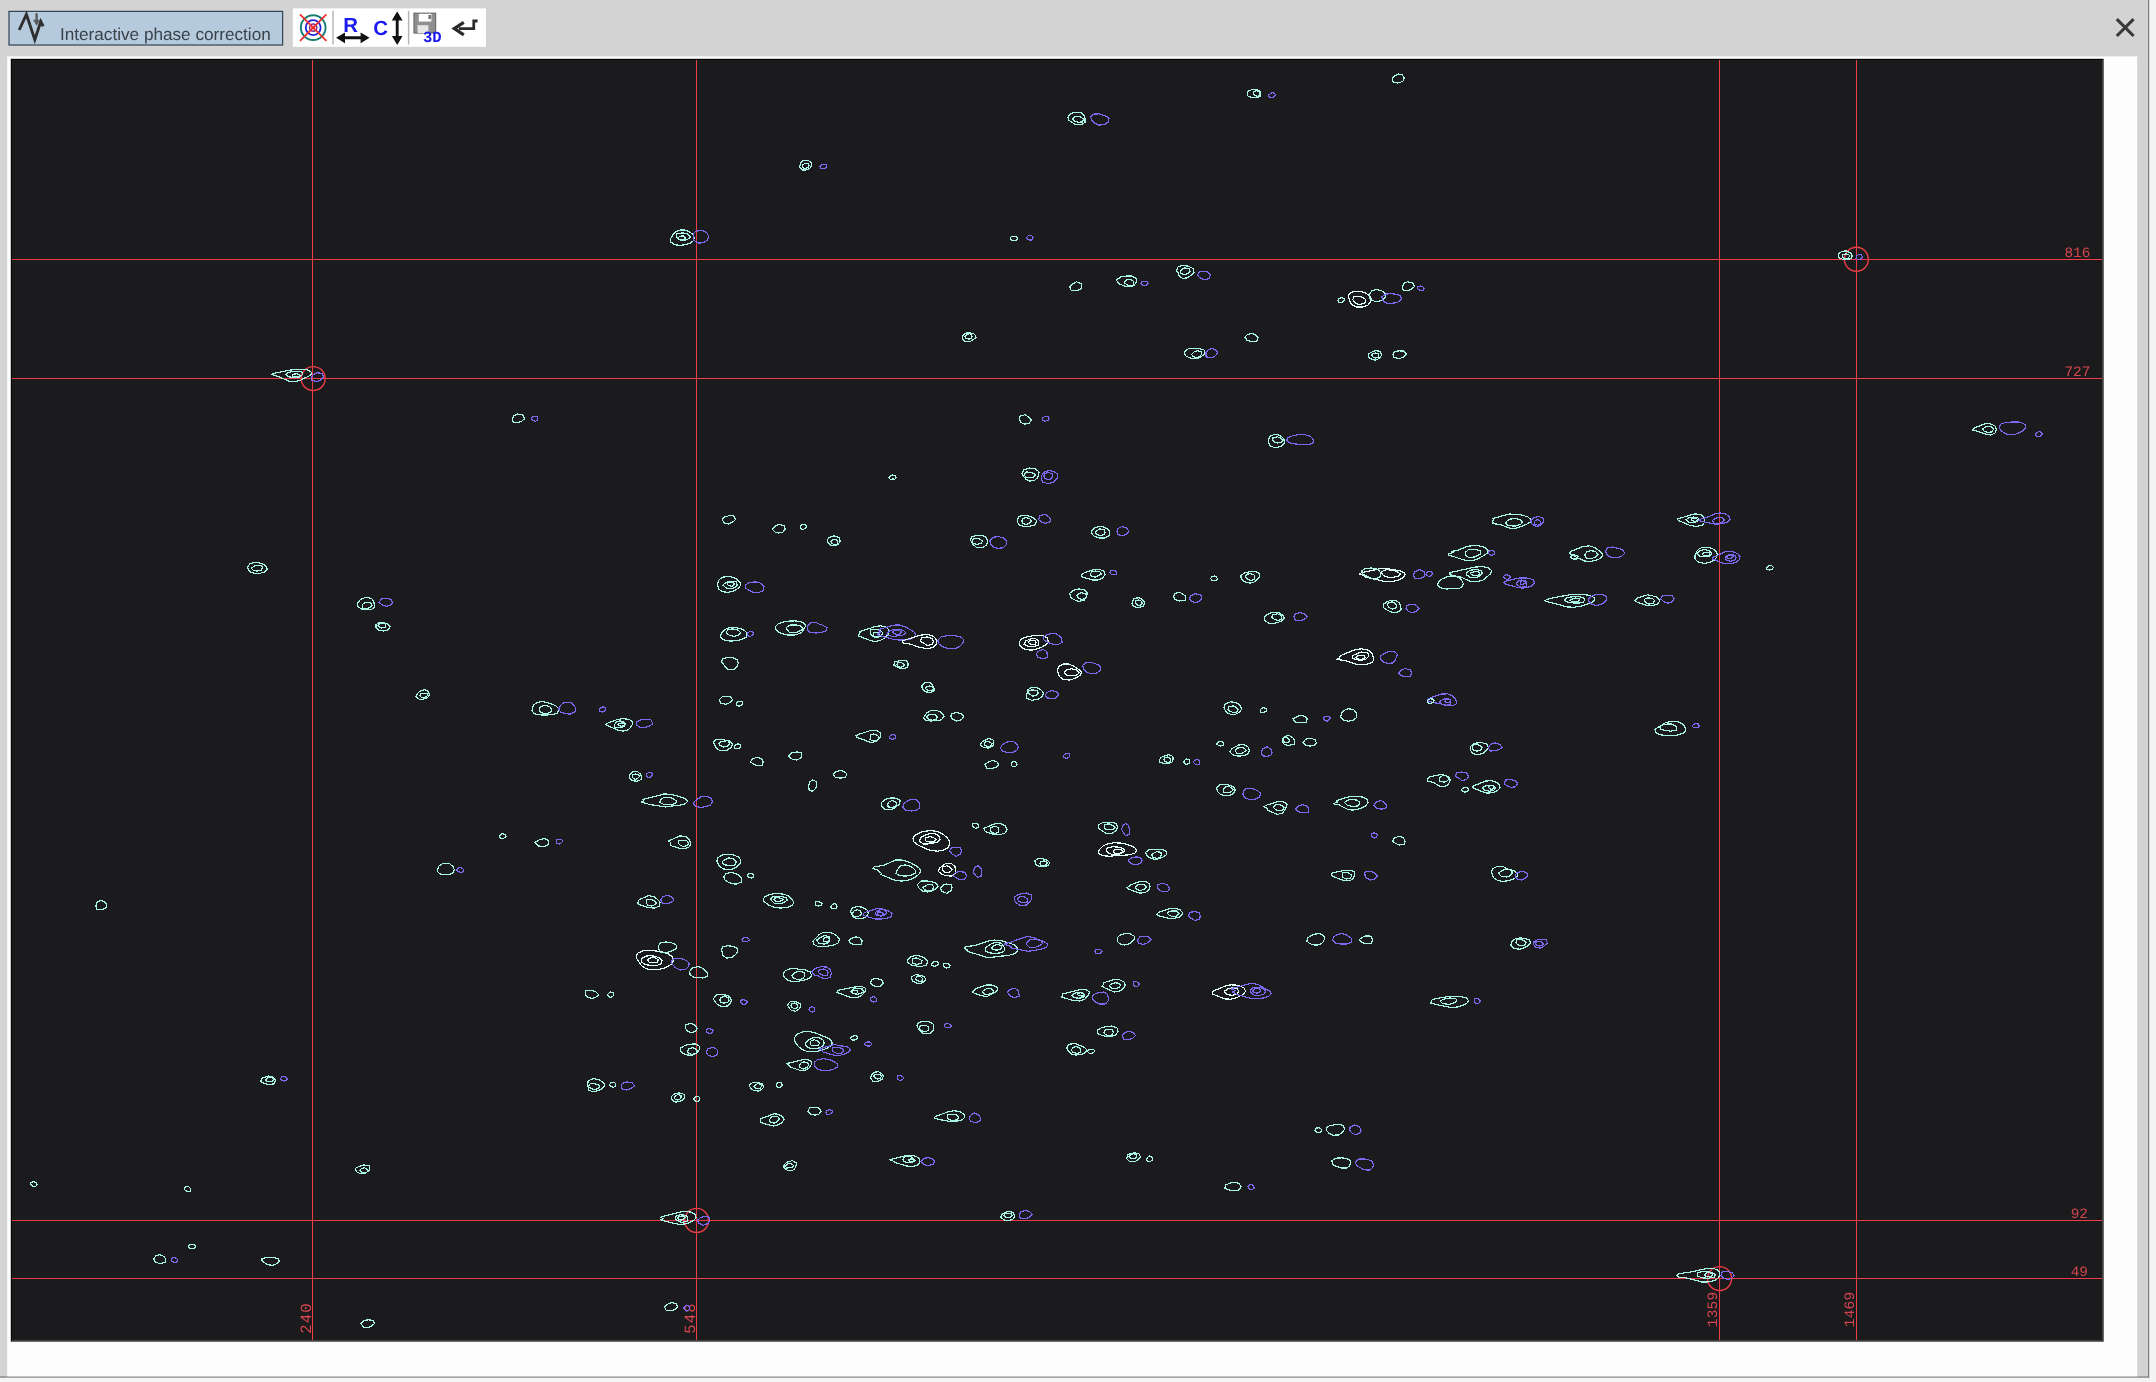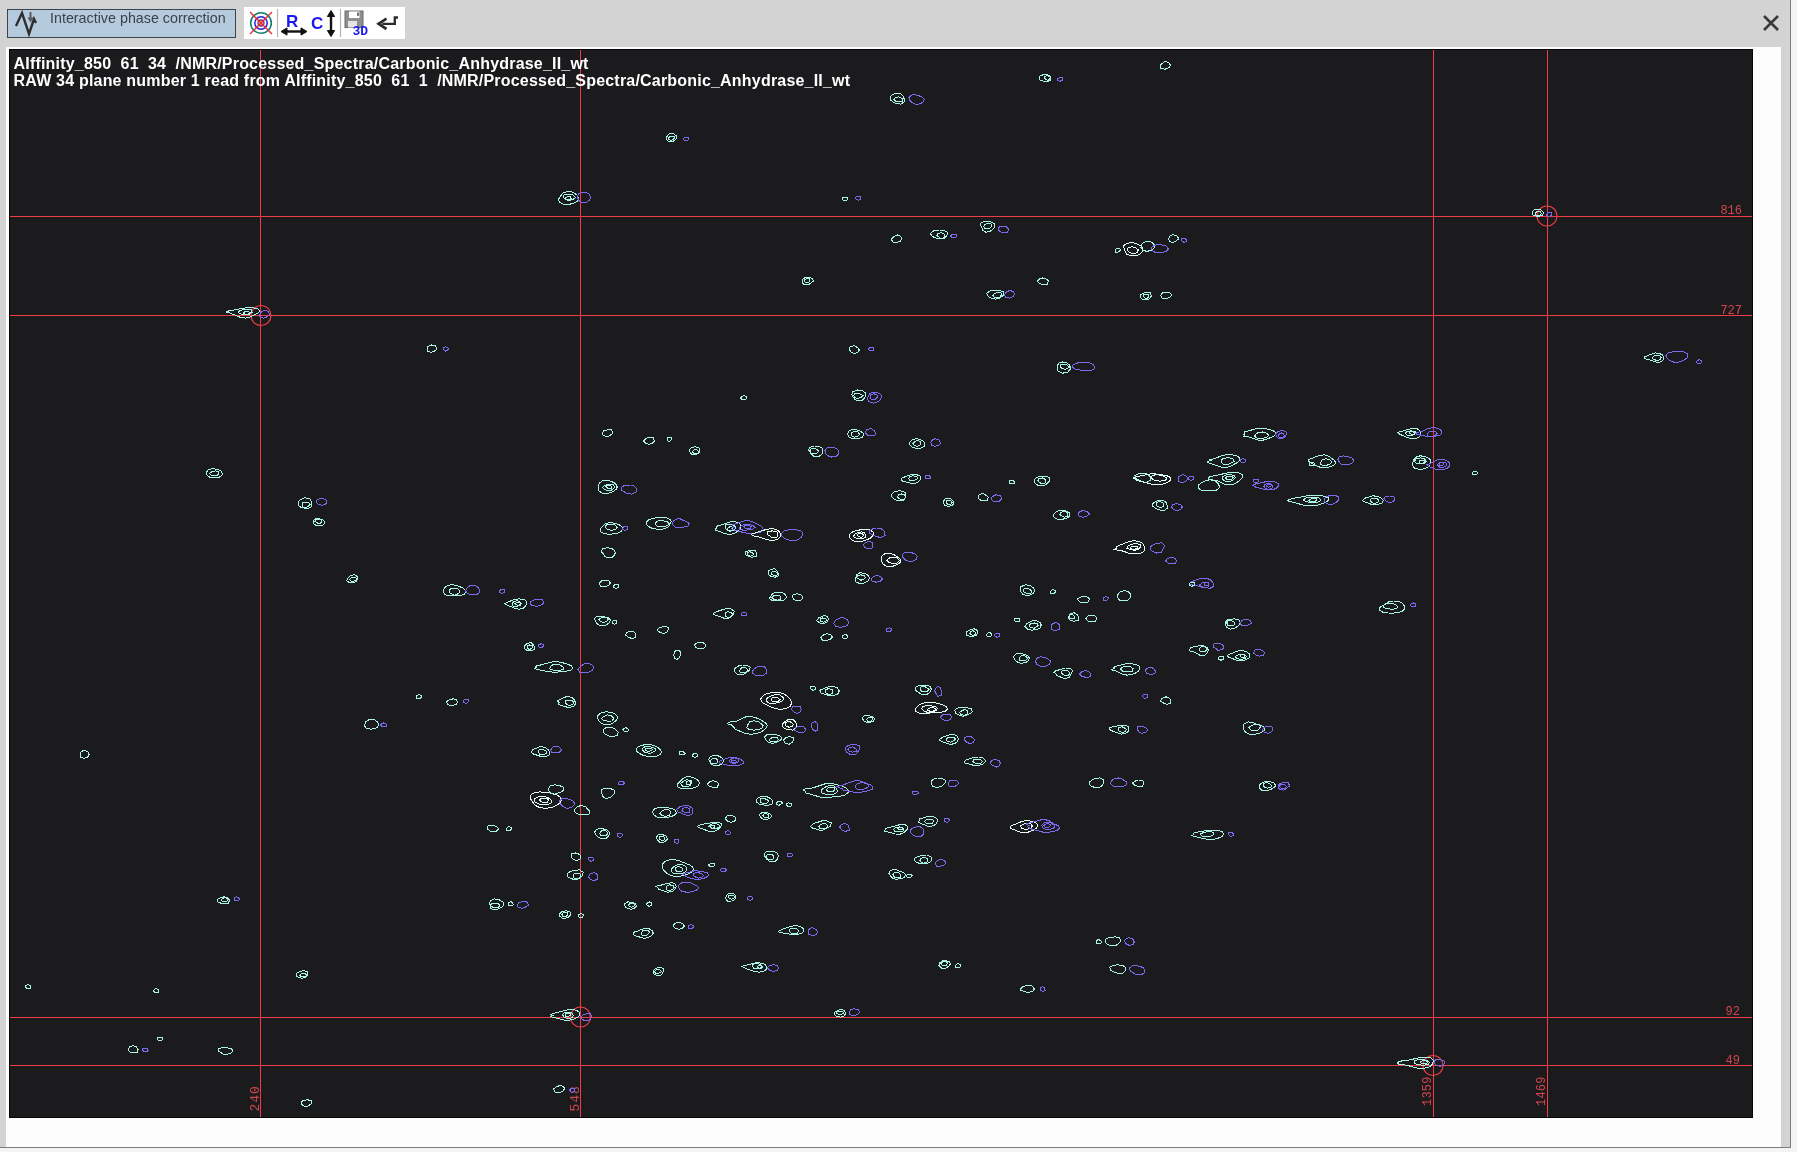--- a/index.html
+++ b/index.html
@@ -1,20 +1,20 @@
 <!DOCTYPE html>
 <html><head><meta charset="utf-8">
 <style>
   html,body{margin:0;padding:0;}
   body{width:1797px;height:1152px;overflow:hidden;background:#f4f4f4;
        font-family:"Liberation Sans",sans-serif;}
   #win{position:absolute;left:0;top:0;width:1790px;height:1147px;background:#d3d3d3;
        border-right:1px solid #7d7d7d;border-bottom:1px solid #7d7d7d;}
   #btn{position:absolute;left:7px;top:9px;width:227px;height:27px;background:#b5cbdd;
-       border:1.5px solid #384450;display:flex;align-items:flex-start;white-space:nowrap;}
+       border:1.5px solid #384450;display:flex;align-items:flex-end;white-space:nowrap;}
   #btn span{color:#3b424a;font-size:14.3px;margin-left:6px;}
   #iconbox{position:absolute;left:244px;top:7px;width:161px;height:32px;background:#ffffff;}
   #closex{position:absolute;left:1761px;top:13px;width:20px;height:20px;}
   #panel{position:absolute;left:6px;top:47px;width:1775px;height:1100px;background:#fdfdfd;}
   #black{position:absolute;left:4px;top:3px;width:1742px;height:1067px;background:#1b1b1d;
          outline:1px solid #050505;}
   #t1{position:absolute;left:3.5px;top:4.5px;color:#fff;font-weight:bold;font-size:16px;
       white-space:pre;letter-spacing:0.2px;line-height:17.6px;}
   #t2{position:absolute;left:3px;top:44.5px;color:#c23d3d;font-family:"Liberation Mono",monospace;
       font-size:12px;font-weight:bold;white-space:pre;line-height:16.3px;}
@@ -586,17 +586,15 @@
             <path stroke="#7b6af0" d="M1276.2,736.3 1275.4,737.9 1273.1,738.3 1270.8,737.9 1269.5,736.3 1270.8,734.7 1273.1,734.3 1274.9,735.1Z"></path>
             <path stroke="#aaf4e5" d="M1213.8,784.0 1212.2,786.2 1208.9,787.9 1204.4,789.2 1199.0,789.5 1194.1,788.7 1181.7,785.8 1183.3,785.0 1182.9,784.0 1183.6,783.0 1186.0,782.3 1195.6,780.7 1199.0,780.8 1202.7,780.4 1207.8,780.5 1212.4,781.8Z"></path>
             <path stroke="#aaf4e5" d="M1203.9,784.2 1201.7,785.7 1197.9,787.0 1192.3,786.4 1190.0,784.2 1193.5,782.5 1197.9,781.7 1203.2,782.1Z"></path>
             <path stroke="#7b6af0" d="M1223.4,784.0 1223.1,785.5 1221.0,786.5 1219.1,785.4 1218.4,784.0 1218.8,782.4 1221.0,782.1 1222.6,782.8Z"></path>
             <path stroke="#aaf4e5" d="M1423.1,1012.0 1422.5,1013.9 1421.0,1015.8 1417.9,1017.4 1413.3,1018.3 1408.1,1018.3 1396.2,1015.1 1388.6,1014.2 1387.3,1012.8 1389.4,1011.3 1396.7,1010.3 1399.6,1009.9 1409.3,1007.7 1413.0,1007.1 1417.4,1007.0 1421.2,1008.1 1423.0,1010.0Z"></path>
             <path stroke="#aaf4e5" d="M1419.5,1012.1 1418.5,1014.4 1413.6,1015.2 1408.9,1014.9 1404.4,1013.4 1404.5,1010.8 1409.0,1009.3 1413.4,1009.6 1416.6,1010.5Z"></path>
             <path stroke="#aaf4e5" d="M1417.3,1012.4 1416.4,1013.5 1414.2,1014.0 1411.4,1013.8 1410.4,1012.4 1411.5,1011.1 1414.2,1010.3 1416.6,1011.2Z"></path>
             <path stroke="#7b6af0" d="M1435.2,1013.0 1433.2,1015.2 1430.0,1016.3 1426.6,1015.3 1424.0,1013.0 1425.3,1009.8 1430.0,1009.6 1433.5,1010.6Z"></path>
           </g>
       </svg>
-      <div id="t1">AIffinity_850  61  34  /NMR/Processed_Spectra/Carbonic_Anhydrase_II_wt
-RAW 34 plane number 1 read from AIffinity_850  61  1  /NMR/Processed_Spectra/Carbonic_Anhydrase_II_wt</div>
     </div>
   </div>
 </div>
 
 </body></html>

